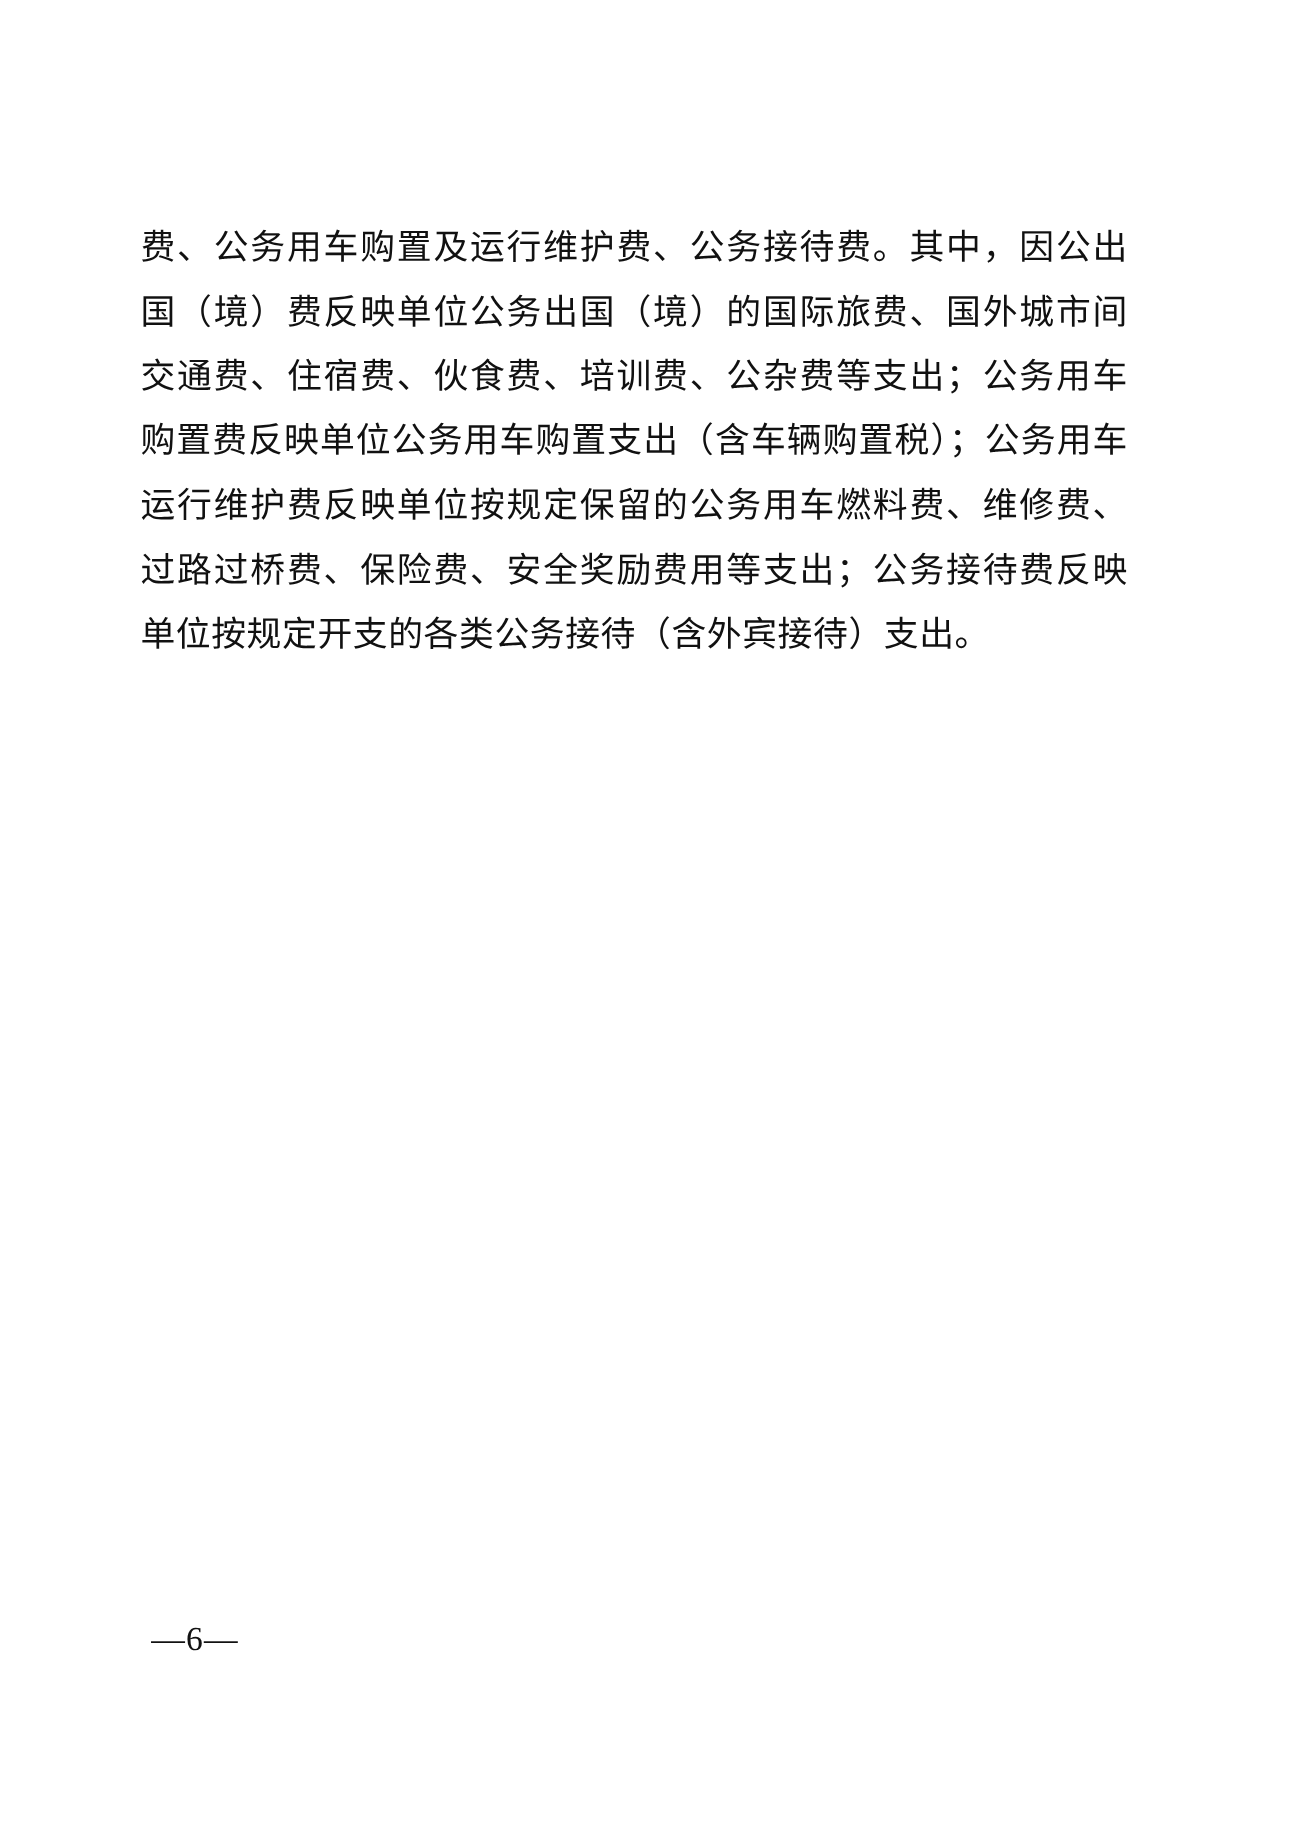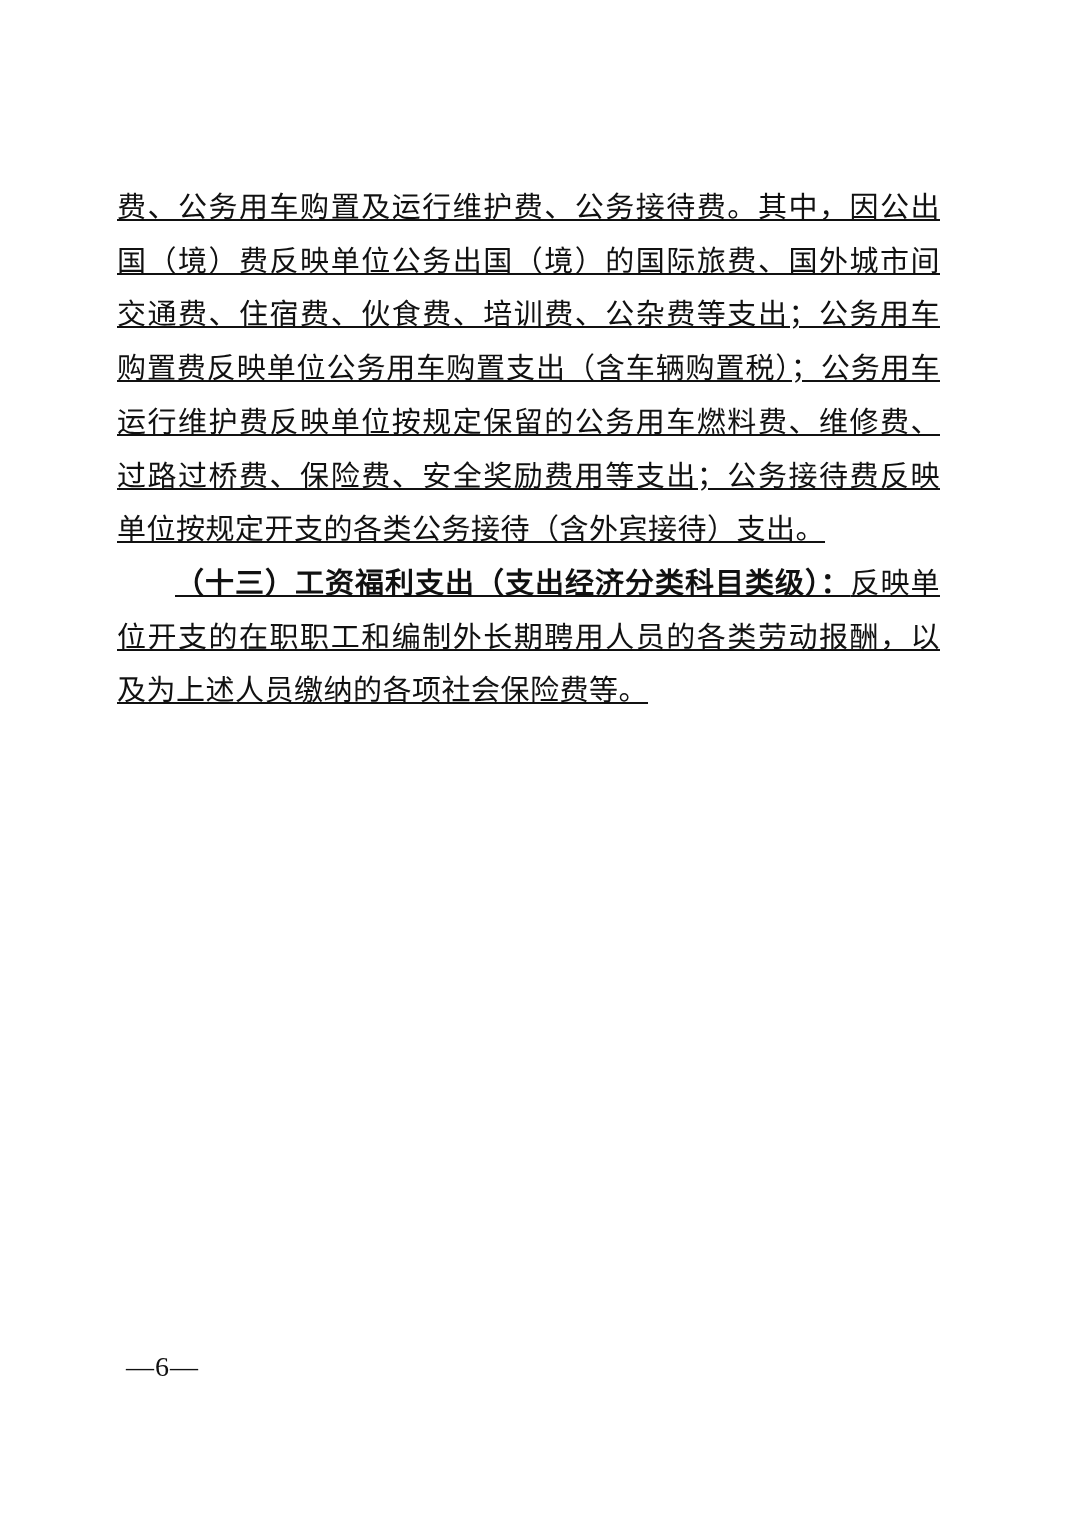--- a/index.html
+++ b/index.html
@@ -23,21 +23,20 @@
     top: 181px;
     width: 823px;
     font-size: 29px;
     line-height: 53.7px;
     text-align: justify;
     letter-spacing: 0.5px;
   }
   .para {
     margin: 0;
     padding: 0;
-    text-decoration: underline;
   }
   .para.indent {
     text-indent: 2em;
   }
   .para .lead {
     font-weight: bold;
   }
   .page-number {
     position: absolute;
     left: 126px;
@@ -50,21 +49,20 @@
 </style>
 </head>
 <body>
 
 <div class="page">
   <div class="content">
 
     <p class="para"><span>费、公务用车购置及运行维护费、公务接待费。其中，因公出国（境）费反映单位公务出国（境）的国际旅费、国外城市间交通费、住宿费、伙食费、培训费、公杂费等支出；公务用车购置费反映单位公务用车购置支出（含车辆购置税）；公务用车运行维护费反映单位按规定保留的公务用车燃料费、维修费、过路过桥费、保险费、安全奖励费用等支出；公务接待费反映单位按规定开支的各类公务接待（含外宾接待）支出。</span></p>
 
 
-    <p class="para indent"><b class="lead">（十三）工资福利支出（支出经济分类科目类级）：</b><span>反映单位开支的在职职工和编制外长期聘用人员的各类劳动报酬，以及为上述人员缴纳的各项社会保险费等。</span></p>
 
 
 
 
   </div>
 
   <div class="page-number">—6—</div>
 </div>
 
 </body></html>

